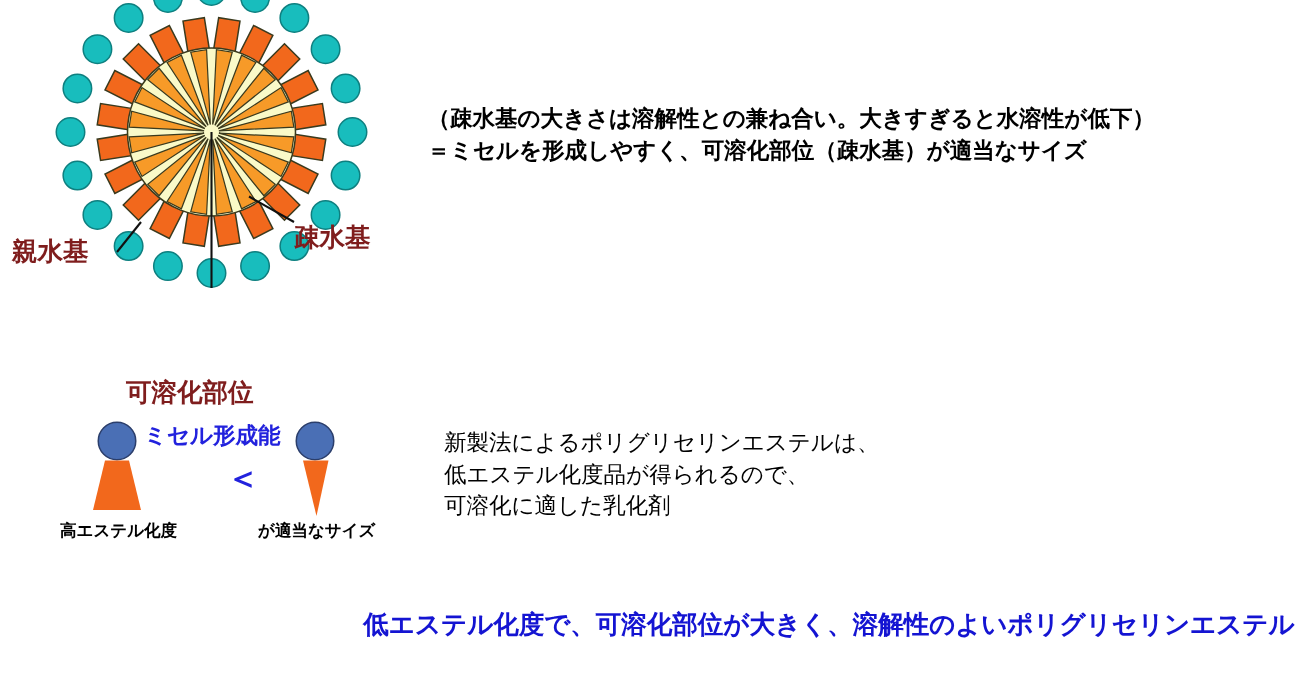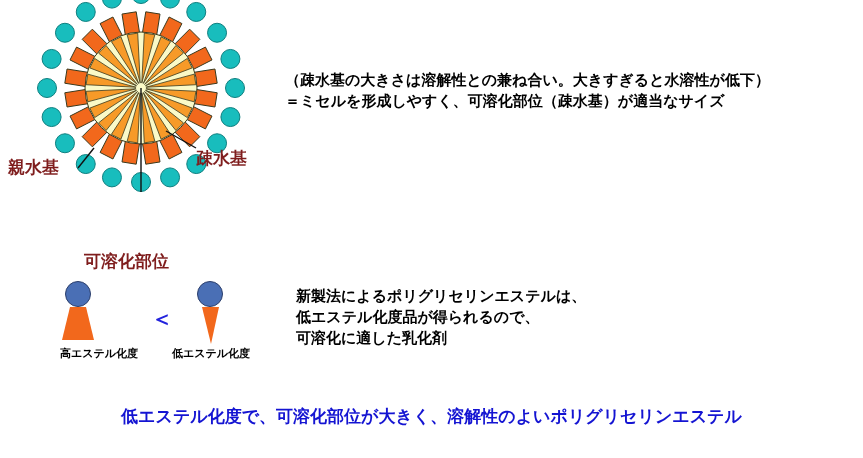--- a/index.html
+++ b/index.html
@@ -70,42 +70,42 @@
     white-space: nowrap;
   }
   #cmp-caption-high, #cmp-caption-low {
     position: absolute;
     top: 68px;
     font-size: 11px;
     font-weight: 600;
     white-space: nowrap;
     color: #000;
   }
-  #cmp-caption-high { left: 0px; margin-left: 20px; }
+  #cmp-caption-high { left: 0px; }
   #cmp-caption-low  { left: 132px; }
 
   
   #mid-note {
     position: absolute;
     left: 296px;
     top: 285px;
     font-size: 15px;
     line-height: 21px;
-    font-weight: 700;
+    font-weight: 400;
     white-space: nowrap;
   }
   #mid-note .line { display: block; }
 
   
   #conclusion {
     position: absolute;
     left: 0px;
     top: 404px;
     width: 863px;
-    text-align: center;
+    text-align: right;
     color: #1414D2;
     font-size: 17px;
     font-weight: 700;
     line-height: 26px;
   }
   #conclusion .line { display: block; }
 </style>
 </head>
 <body>
 
@@ -202,24 +202,25 @@
 
     <circle id="cmp-left-head" cx="38" cy="16" r="12.5" stroke="#2B3E6B" stroke-width="1" fill="#4A6FB5"></circle>
     <polygon id="cmp-left-tail" points="30,29 46,29 54,62 22,62" fill="#F2681C"></polygon>
 
     <text id="cmp-operator" x="111" y="48" font-size="22" font-weight="700" fill="#2222DD" font-family="'Liberation Sans', sans-serif">＜</text>
 
     <circle id="cmp-right-head" cx="170" cy="16" r="12.5" stroke="#2B3E6B" stroke-width="1" fill="#4A6FB5"></circle>
     <polygon id="cmp-right-tail" points="162,29 179,29 171,66" fill="#F2681C"></polygon>
   </svg>
 
+  <div id="micelle-ability" style="color: rgb(34, 34, 221);">ミセル形成能</div>
 
   <div id="cmp-caption-high">高エステル化度</div>
 
-  <div id="cmp-caption-low">低エステル化度</div>
+  <div id="cmp-caption-low">が適当なサイズ</div>
 </div>
 
 <div id="mid-note">
   <span class="line">新製法によるポリグリセリンエステルは、</span>
   <span class="line">低エステル化度品が得られるので、</span>
   <span class="line">可溶化に適した乳化剤</span>
 </div>
 
 <div id="conclusion" style="color: rgb(20, 20, 210);">
   <span class="line">低エステル化度で、可溶化部位が大きく、溶解性のよいポリグリセリンエステル</span>

